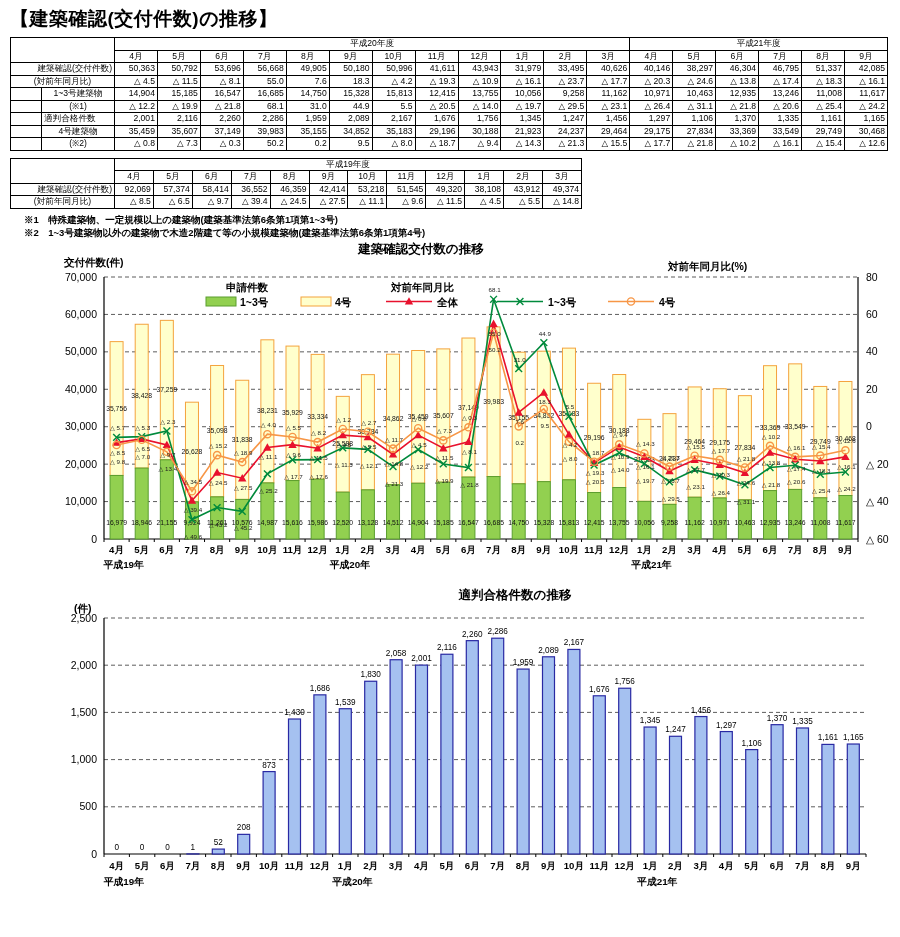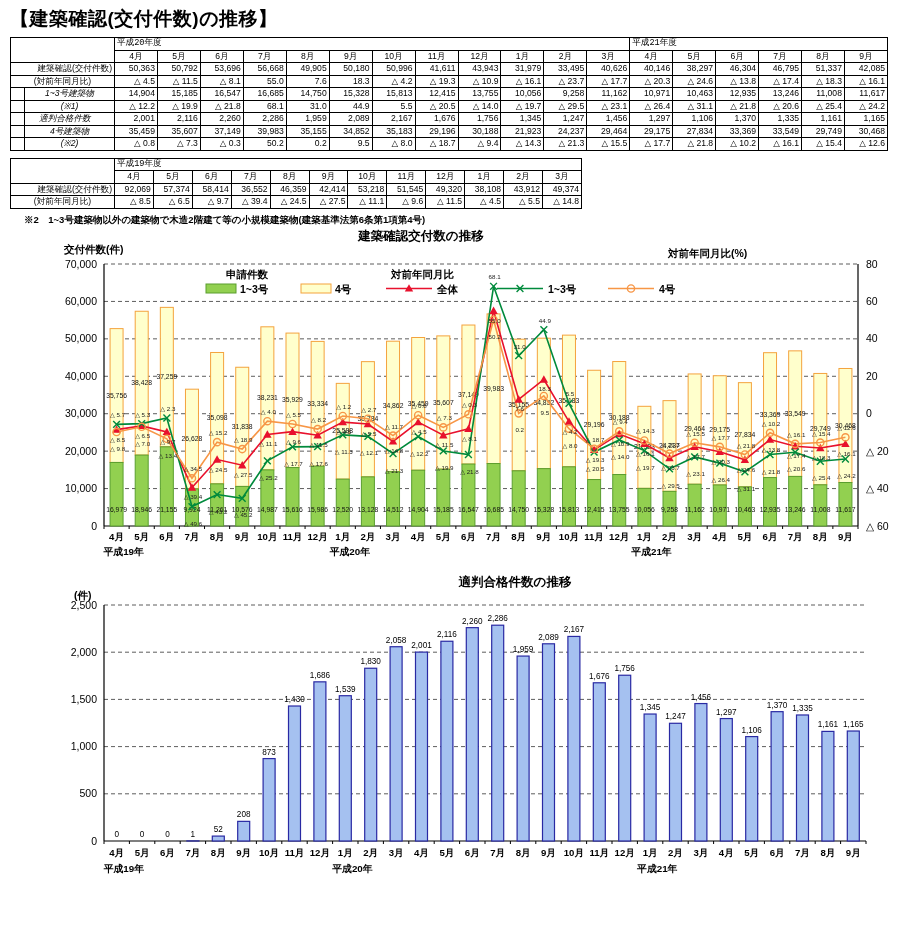--- a/index.html
+++ b/index.html
@@ -2,28 +2,28 @@
 <html><head>
 <meta charset="utf-8">
 <style>
   html,body{margin:0;padding:0;background:#fff;color:#000;font-family:"Liberation Sans",sans-serif;}
   .page{width:900px;height:937px;box-sizing:border-box;padding:4px 8px;position:relative;overflow:hidden;}
   h1.title{font-size:19px;font-weight:bold;margin:2px 0 5px 2px;letter-spacing:0.5px;}
   table{border-collapse:collapse;table-layout:fixed;margin-left:2px;}
   td{border:1px solid #000;font-size:8.6px;height:11.5px;line-height:11.5px;padding:0 2px;white-space:nowrap;overflow:hidden;box-sizing:border-box;}
   #t1,#t2{border:1.5px solid #000;}
   .corner{width:104px;}
-  .yhead{text-align:left;font-family:Liberation Mono, monospace;}
+  .yhead{text-align:center;}
   .mon{text-align:center;}
   .num{text-align:right;}
   .lbl-left{text-align:right;}
   .lbl-right{text-align:center;}
   tr.dotted td{border-top:1px dotted #444;border-bottom:1px dotted #444;}
   td.indcell{padding:0;}
-  .ind-wrap{margin-left:13px;border-left:1px solid #000;height:11.5px;padding:0 14px;display:flex;align-items:center;font-style:italic;}
+  .ind-wrap{margin-left:30px;border-left:1px solid #000;height:11.5px;padding:0 2px;display:flex;align-items:center;}
   .ind-wrap.center{justify-content:center;}
   .notes{font-size:9.5px;font-weight:bold;margin:4px 0 0 16px;line-height:1.4;}
   svg{display:block;}
   svg text{font-family:"Liberation Sans",sans-serif;fill:#000;}
   .grid{stroke:#333;stroke-dasharray:4 3;stroke-width:0.8;fill:none;}
   .axis{stroke:#000;stroke-width:1.2;fill:none;}
   .tick{stroke:#000;stroke-width:1;}
   .ytick{font-size:10.5px;}
   .xlab{font-size:9.6px;font-weight:bold;}
   .yearlab{font-size:9.8px;font-weight:bold;}
@@ -271,20 +271,21 @@
           <td class="num">△ 11.1</td>
           <td class="num">△ 9.6</td>
           <td class="num">△ 11.5</td>
           <td class="num">△ 4.5</td>
           <td class="num">△ 5.5</td>
           <td class="num">△ 14.8</td>
         </tr>
       </tbody>
     </table>
   <div class="notes">
+    <div>※1　特殊建築物、一定規模以上の建築物(建築基準法第6条第1項第1~3号)</div>
     <div>※2　1~3号建築物以外の建築物で木造2階建て等の小規模建築物(建築基準法第6条第1項第4号)</div>
   </div>
   <svg id="chart1" width="884" height="347" viewBox="0 0 884 347">
       <text x="413" y="14" text-anchor="middle" class="ctitle">建築確認交付数の推移</text>
       <text x="56" y="27" class="unit">交付件数(件)</text>
       <text x="660" y="31" class="unit">対前年同月比(%)</text>
       <line x1="96" y1="262.57142857142856" x2="850" y2="262.57142857142856" class="grid"></line>
       <line x1="96" y1="225.14285714285717" x2="850" y2="225.14285714285717" class="grid"></line>
       <line x1="96" y1="187.71428571428572" x2="850" y2="187.71428571428572" class="grid"></line>
       <line x1="96" y1="150.2857142857143" x2="850" y2="150.2857142857143" class="grid"></line>

